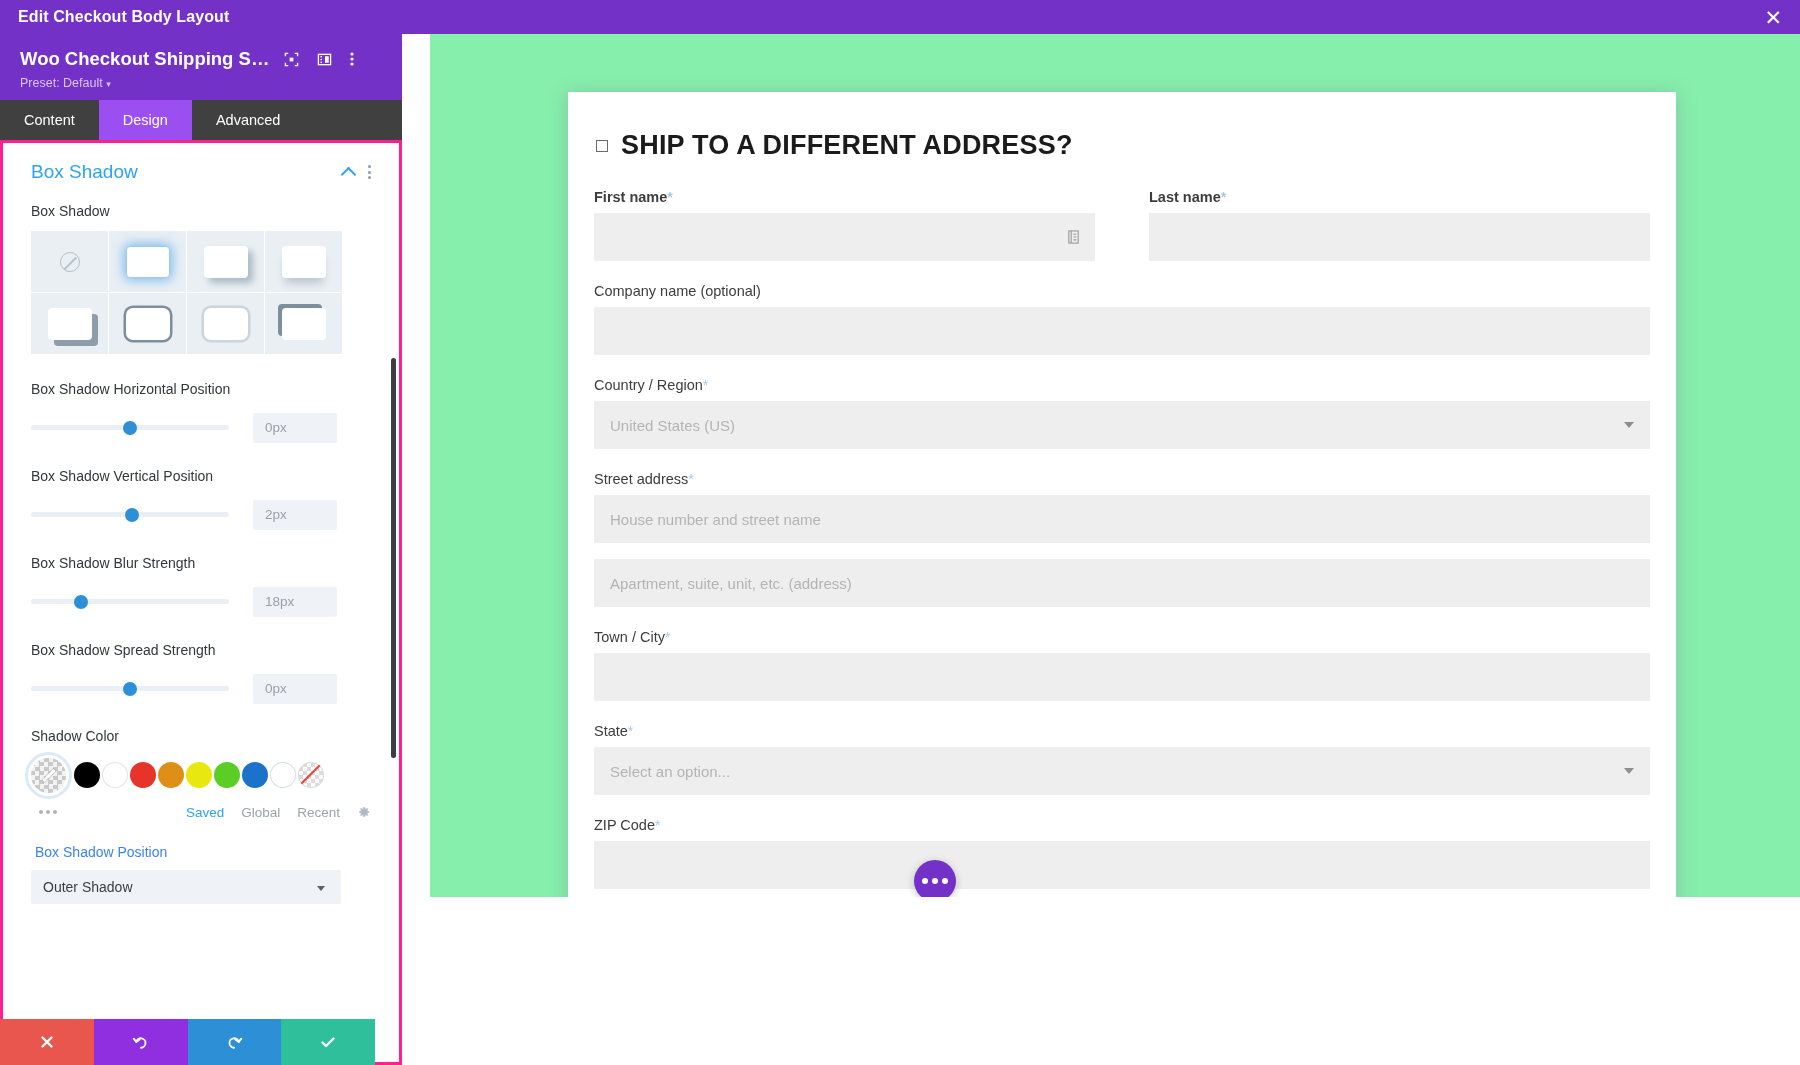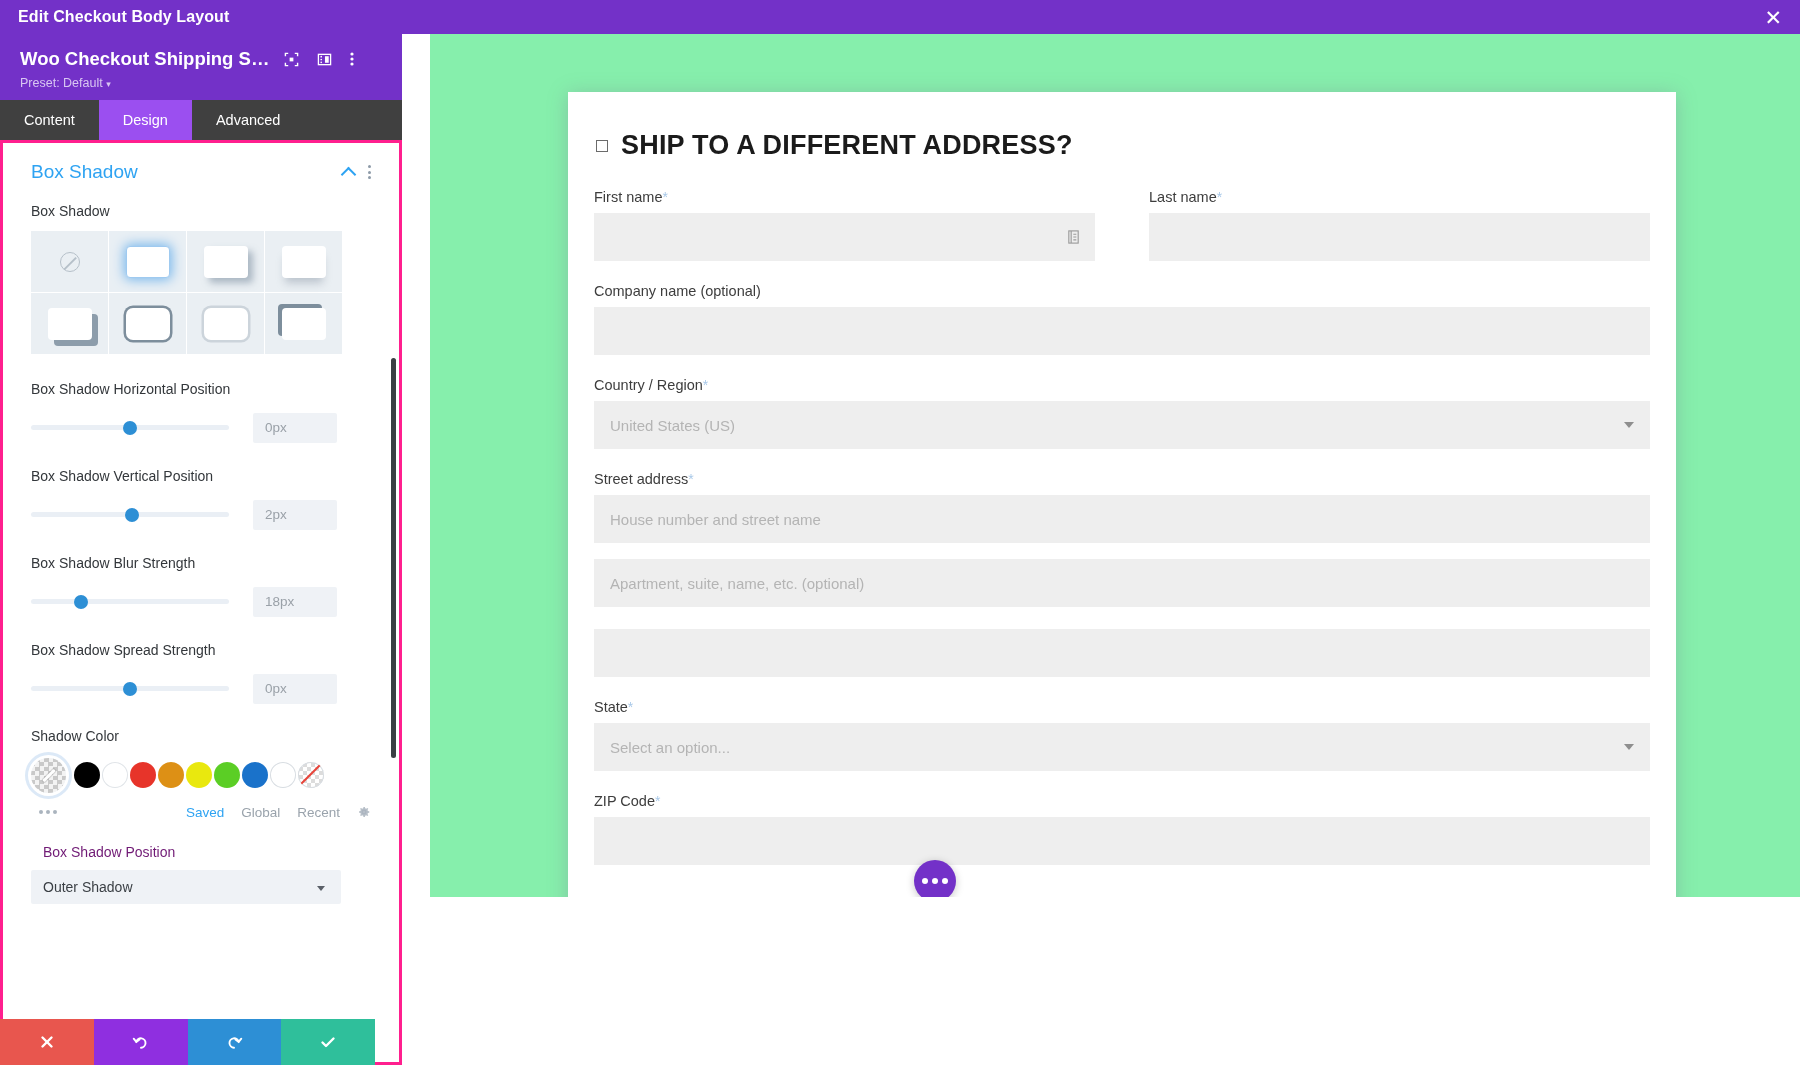--- a/index.html
+++ b/index.html
@@ -64,21 +64,21 @@
   .req { color: #a8c8e8; font-size: 14px; }
   .field-input {
     width: 100%; height: 48px;
     background: #eeeeee; border: none;
     position: relative;
     display: flex; align-items: center;
     padding: 16px 16px;
     font-size: 15px;
   }
   .field-input .ph { color: #b4b4b4; font-size: 15px; }
-  .field-row { display: flex; gap: 54px; margin-bottom: 22px; }
+  .field-row { display: flex; gap: 54px; margin-bottom: 22px; font-weight: bold; }
   .field-col { flex: 1; }
   .field-block { margin-bottom: 22px; }
 
   .addr-icon {
     position: absolute; right: 14px; top: 50%;
     transform: translateY(-50%);
     width: 15px; height: 15px;
     color: #9a9a9a;
   }
   .sel-caret {
@@ -247,21 +247,21 @@
     display: flex; align-items: center; justify-content: space-between;
     margin-top: 12px;
   }
   .dots-h { display: flex; gap: 3px; padding-left: 8px; }
   .dots-h i { width: 4px; height: 4px; border-radius: 50%; background: #aab4be; display:block; }
   .meta-links { display: flex; align-items: center; gap: 17px; justify-content: center; }
   .mlink { font-size: 13.5px; color: #9aa3ac; cursor: pointer; }
   .mlink.active { color: #2ea3f2; }
   .gear { color: #aab4be; cursor: pointer; display:flex; }
 
-  .pos-label { font-size: 14px; color: #701a75; margin: 24px 0 10px 12px; }
+  .pos-label { font-size: 14px; color: #3b82f6; margin: 24px 0 10px 4px; }
   .select-box {
     width: 310px; height: 34px; background: #eff2f6;
     display: flex; align-items: center; justify-content: space-between;
     padding: 0 16px 0 12px; font-size: 14px; color: #3a3f44;
     cursor: pointer; border-radius: 2px;
   }
   .spin { display: flex; flex-direction: column; gap: 3px; }
   .spin .up { width:0;height:0;border-left:4px solid transparent;border-right:4px solid transparent;border-bottom:5px solid #5a6views; }
   .spin .up { border-bottom-color:#5a6068; }
   .spin .dn { width:0;height:0;border-left:4px solid transparent;border-right:4px solid transparent;border-top:5px solid #5a6068; }
@@ -339,25 +339,26 @@
         <span class="sel-caret"></span>
       </div>
     </div>
 
     <div class="field-block">
       <span class="field-label"><span>Street address</span><span class="req">*</span></span>
       <div class="field-input" style="margin-bottom:16px;">
         <span class="ph">House number and street name</span>
       </div>
       <div class="field-input">
-        <span class="ph">Apartment, suite, name, etc. (optional)</span>
+        <span class="ph">Apartment, suite, unit, etc. (address)</span>
       </div>
     </div>
 
     <div class="field-block">
+      <span class="field-label"><span>Town / City</span><span class="req">*</span></span>
       <div class="field-input">
         <span class="ph"></span>
       </div>
     </div>
 
     <div class="field-block">
       <span class="field-label"><span>State</span><span class="req">*</span></span>
       <div class="field-input">
         <span class="ph">Select an option...</span>
         <span class="sel-caret"></span>

